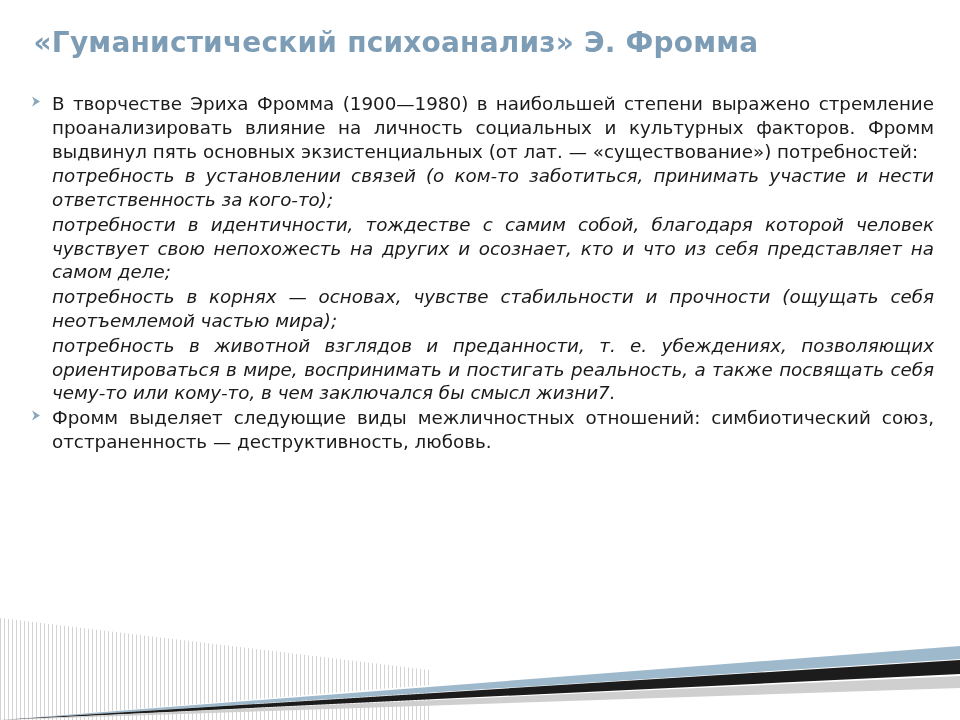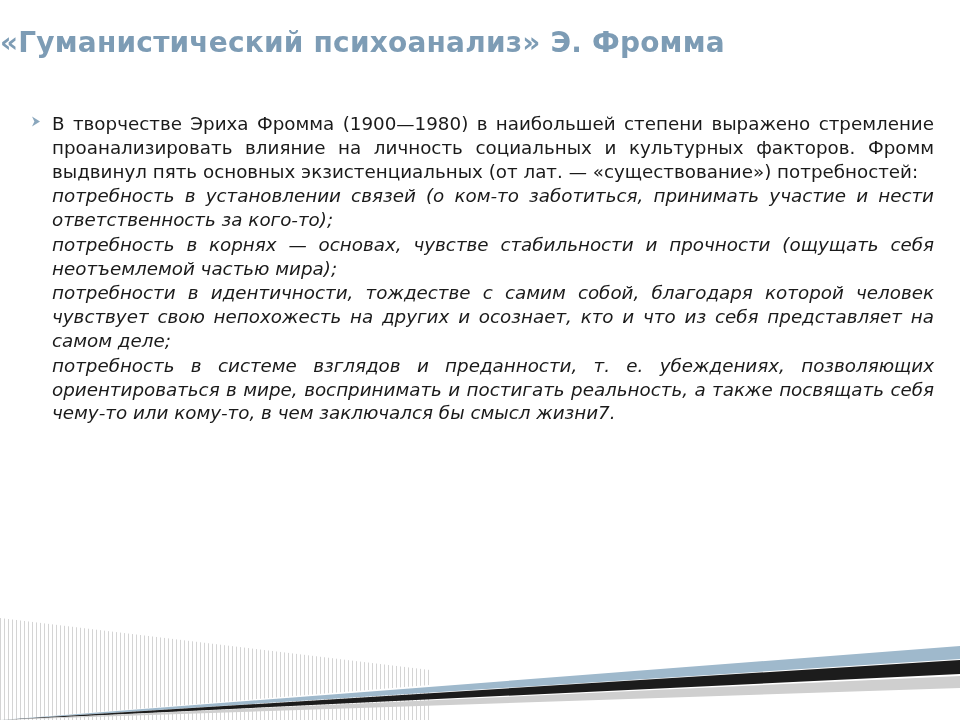--- a/index.html
+++ b/index.html
@@ -20,41 +20,41 @@
     background: #ffffff;
     overflow: hidden;
   }
 
   
   .title-area {
     position: absolute;
     top: 26px;
     left: 0;
     width: 792px;
+    text-align: center;
   }
   .slide-title {
     display: inline-block;
     font-size: 28px;
     font-weight: bold;
     color: #7d9cb5;
     letter-spacing: 0.2px;
     font-family: "DejaVu Sans", sans-serif;
     text-shadow: 0 1px 0 #ffffff;
   }
 
   
   .body-area {
     position: absolute;
     top: 92px;
     left: 22px;
     width: 918px;
     color: #1a1a1a;
     font-size: 18.3px;
     line-height: 1.30;
-    margin-top: 20px;
   }
   .para {
     position: relative;
     margin: 0 0 1px 0;
     padding: 0 6px 0 30px;
     text-align: justify;
     text-justify: inter-word;
   }
   .para.no-bullet {
     padding-left: 30px;
@@ -147,31 +147,39 @@
       </span>
       <span>В творчестве Эриха Фромма (1900—1980) в наибольшей степени выражено стремление проанализировать влияние на личность социальных и культурных факторов. Фромм выдвинул пять основных экзистенциальных (от лат. — «существование») потребностей:</span>
     </p>
 
     <p class="para no-bullet">
       <span>потребность в установлении связей (о ком‑то заботиться, принимать участие и нести ответственность за кого‑то);</span>
     </p>
 
 
     <p class="para no-bullet">
+      <span>потребности в идентичности, тождестве с самим собой, благодаря которой человек чувствует свою непохожесть на других и осознает, кто и что из себя представляет на самом деле;</span>
+    </p>
+
+    <p class="para no-bullet">
       <span>потребность в корнях — основах, чувстве стабильности и прочности (ощущать себя неотъемлемой частью мира);</span>
     </p>
 
     <p class="para no-bullet">
-      <span>потребности в идентичности, тождестве с самим собой, благодаря которой человек чувствует свою непохожесть на других и осознает, кто и что из себя представляет на самом деле;</span>
+      <span>потребность в животной взглядов и преданности, т. е. убеждениях, позволяющих ориентироваться в мире, воспринимать и постигать реальность, а также посвящать себя чему‑то или кому‑то, в чем заключался бы смысл жизни7.</span>
     </p>
 
-    <p class="para no-bullet">
-      <span>потребность в системе взглядов и преданности, т. е. убеждениях, позволяющих ориентироваться в мире, воспринимать и постигать реальность, а также посвящать себя чему‑то или кому‑то, в чем заключался бы смысл жизни7.</span>
+    <p class="para">
+      <span class="bullet">
+        <svg width="13" height="13" viewBox="0 0 13 13" aria-hidden="true">
+          <path d="M2 1.5 L10 6.5 L2 11.5 L4.4 6.5 Z" fill="#8aa7bd"></path>
+        </svg>
+      </span>
+      <span>Фромм выделяет следующие виды межличностных отношений: симбиотический союз, отстраненность — деструктивность, любовь.</span>
     </p>
-
 
   </div>
 
   <div class="bottom-deco">
     <div class="deco-hatch"></div>
     <div class="deco-band-white"></div>
     <div class="deco-band-blue"></div>
     <div class="deco-band-dark"></div>
     <div class="deco-band-grey"></div>
   </div>

